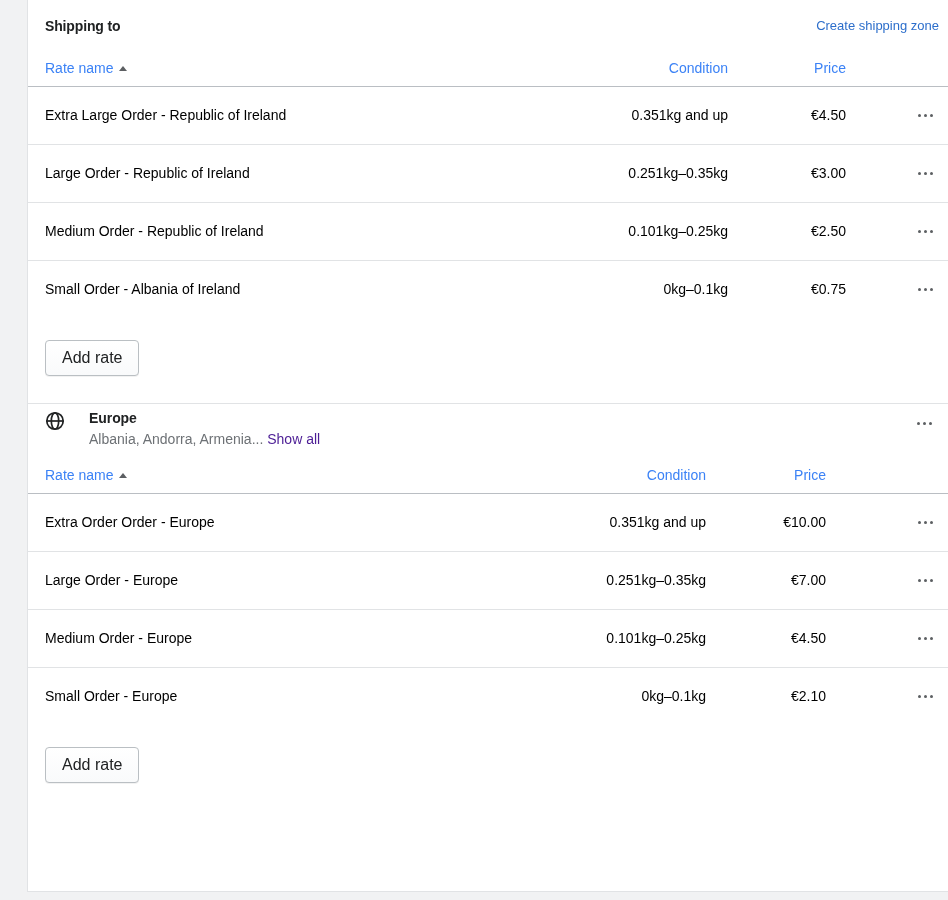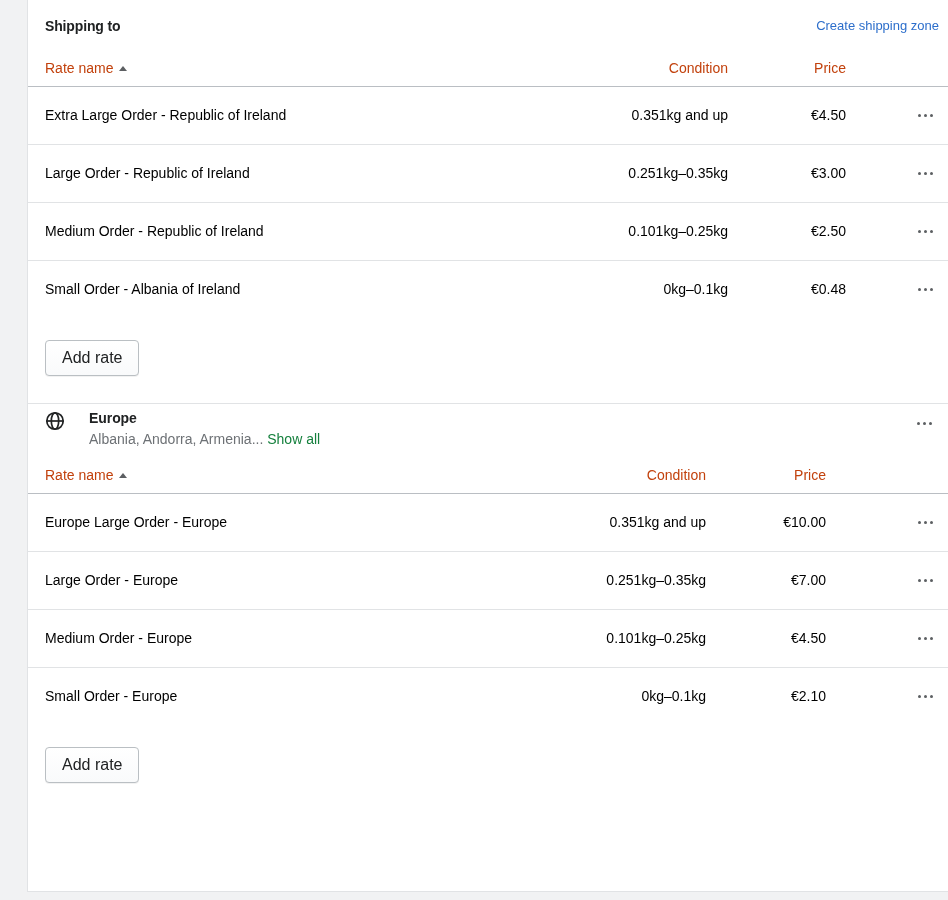--- a/index.html
+++ b/index.html
@@ -103,21 +103,21 @@
     line-height: 20px;
     letter-spacing: -0.005em;
   }
   .zone-sub {
     font-size: 14px;
     color: #6d7175;
     line-height: 20px;
     margin-top: 1px;
   }
   .show-all {
-    color: #15803d;
+    color: #4c1d95;
     cursor: pointer;
     text-decoration: none;
   }
 
   
   .kebab {
     width: 30px;
     height: 30px;
     border: 0;
     background: transparent;
@@ -149,21 +149,21 @@
   .rate-table th,
   .rate-table td {
     font-weight: 400;
     padding: 0;
     vertical-align: middle;
   }
 
   .rate-table thead th {
     height: 34px;
     font-size: 14px;
-    color: #c2410c;
+    color: #3b82f6;
     line-height: 20px;
     padding-bottom: 8px;
     vertical-align: bottom;
   }
   .th-name   { text-align: left; padding-left: 17px !important; }
   .th-cond   { text-align: right; }
   .th-price  { text-align: right; }
   .th-act    { text-align: right; }
 
   .sort-caret {
@@ -282,21 +282,21 @@
               <button class="kebab">
                 <i></i>
                 <i></i>
                 <i></i>
               </button>
             </td>
           </tr>
           <tr>
             <td class="td-name">Small Order - Albania of Ireland</td>
             <td class="td-cond">0kg–0.1kg</td>
-            <td class="td-price">€0.48</td>
+            <td class="td-price">€0.75</td>
             <td class="td-act">
               <button class="kebab">
                 <i></i>
                 <i></i>
                 <i></i>
               </button>
             </td>
           </tr>
         </tbody>
       </table>
@@ -342,21 +342,21 @@
             <th class="th-name">
               <span>Rate name</span><span class="sort-caret"></span>
             </th>
             <th class="th-cond">Condition</th>
             <th class="th-price">Price</th>
             <th class="th-act"></th>
           </tr>
         </thead>
         <tbody>
           <tr>
-            <td class="td-name">Europe Large Order - Europe</td>
+            <td class="td-name">Extra Order Order - Europe</td>
             <td class="td-cond">0.351kg and up</td>
             <td class="td-price">€10.00</td>
             <td class="td-act">
               <button class="kebab">
                 <i></i>
                 <i></i>
                 <i></i>
               </button>
             </td>
           </tr>

